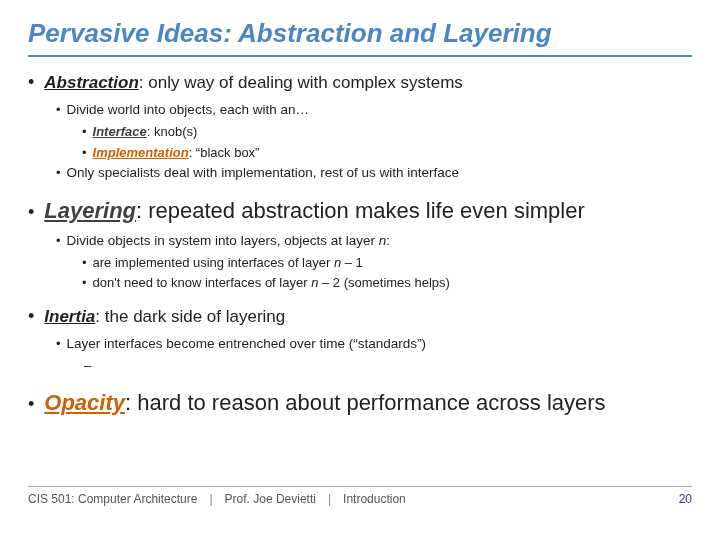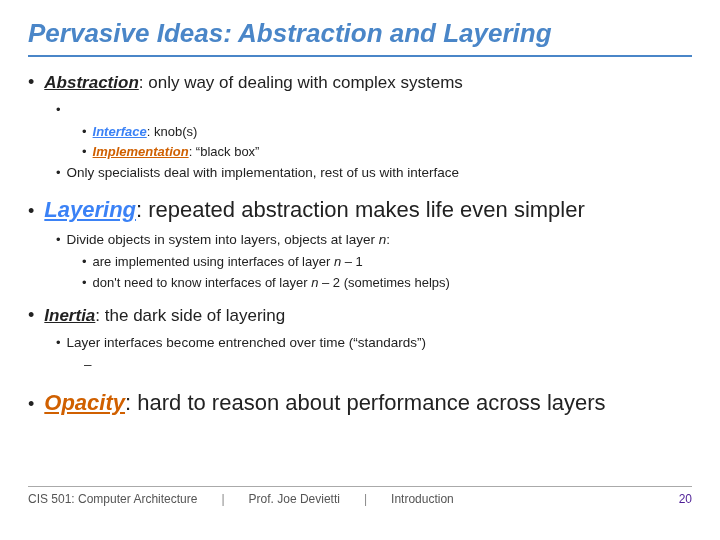--- a/index.html
+++ b/index.html
@@ -67,21 +67,21 @@
     .keyword-orange {
       font-weight: bold;
       font-style: italic;
       color: #d06000;
       text-decoration: underline;
     }
 
     .keyword-blue {
       font-weight: bold;
       font-style: italic;
-      color: #3b82f6;
+      color: #404040;
       text-decoration: underline;
       text-align: center;
     }
 
     .sub-bullets {
       margin-left: 28px;
       font-size: 13.5px;
     }
 
     .sub-bullet {
@@ -128,21 +128,21 @@
       font-size: 12px;
       color: #555;
       display: flex;
       justify-content: space-between;
       align-items: center;
       margin-top: 4px;
     }
 
     .footer-left {
       display: flex;
-      gap: 16px;
+      gap: 4px;
     }
 
     .footer-sep {
       margin: 0 8px;
       color: #888;
     }
 
     .footer-page {
       font-size: 12px;
       color: #4c1d95;
@@ -169,20 +169,21 @@
     <div class="main-bullet">
       <div class="main-bullet-header">
         <span class="bullet-dot">•</span>
         <span class="main-text-normal">
           <span class="keyword-bold">Abstraction</span><span>: only way of dealing with complex systems</span>
         </span>
       </div>
       <div class="sub-bullets">
         <div class="sub-bullet">
           <span class="sub-dot">•</span>
+          <span>Divide world into objects, each with an…</span>
         </div>
         <div class="sub-sub-bullets">
           <div class="sub-sub-bullet">
             <span class="sub-dot">•</span>
             <span>
               <span class="keyword-blue">Interface</span><span>: knob(s)</span>
             </span>
           </div>
           <div class="sub-sub-bullet">
             <span class="sub-dot">•</span>

